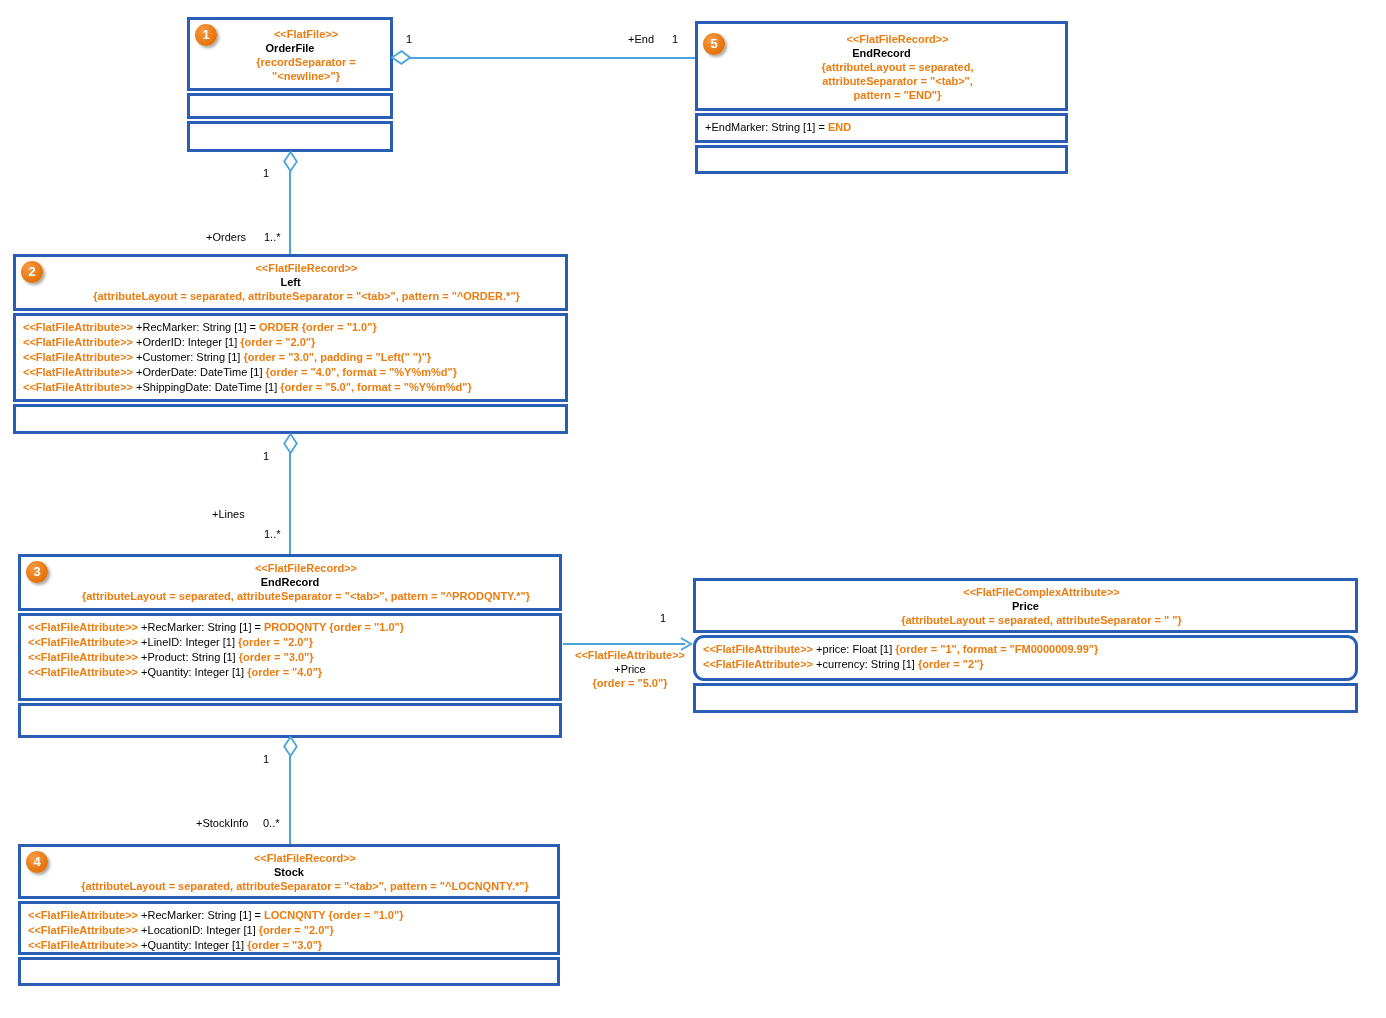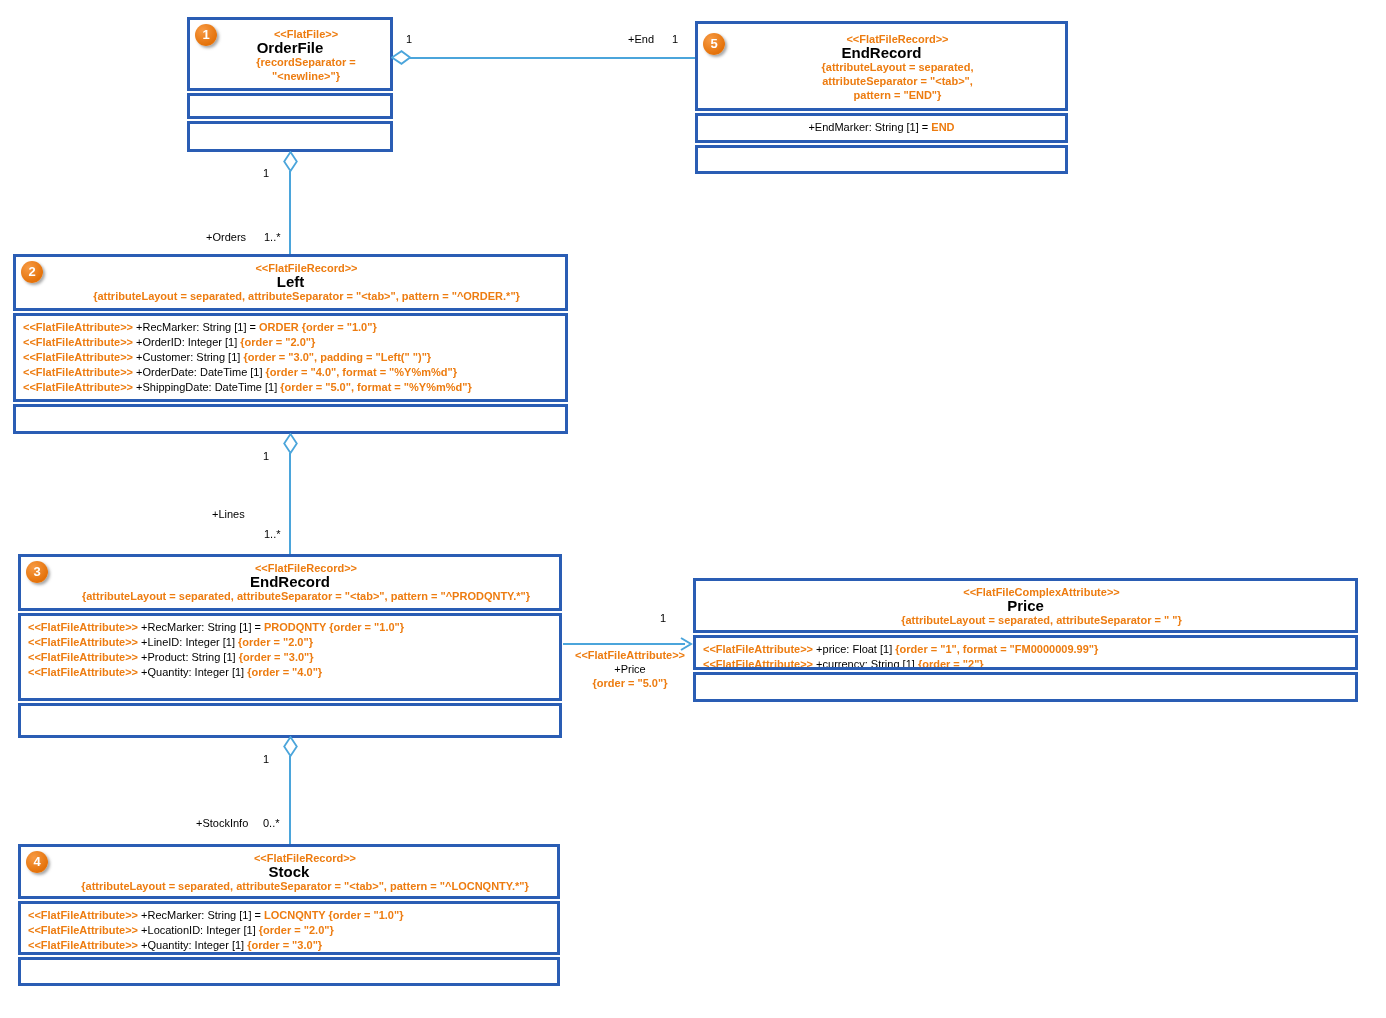--- a/index.html
+++ b/index.html
@@ -16,21 +16,21 @@
   .clsbox{position:absolute;}
   .comp{
     box-sizing:border-box;border:3px solid var(--blue);
     background:#fff;margin-bottom:2px;overflow:hidden;
   }
   .comp:last-child{margin-bottom:0;}
   .header{text-align:center;padding:4px 6px;}
   .header .stereo,.header .constraint{
     color:var(--orange);font-weight:bold;font-size:11px;line-height:14px;padding-left:32px;
   }
-  .header .cname{color:#000;font-weight:bold;font-size:15px;line-height:14px;}
+  .header .cname{color:#000;font-weight:bold;font-size:11px;line-height:14px;}
   .constraint{white-space:pre-line;}
   .attrs{padding:4px 7px;}
   .attr-row{font-size:11px;line-height:15px;color:#000;white-space:pre;}
   .attr-row .o{color:var(--orange);font-weight:bold;}
   .badge{
     position:absolute;left:8px;top:7px;width:22px;height:22px;border-radius:50%;
     background:radial-gradient(circle at 35% 30%, #f79a44, #e4720a 70%);
     color:#fff;font-weight:bold;font-size:13px;line-height:22px;text-align:center;
     box-shadow:2px 2px 3px rgba(120,120,120,.65);z-index:3;
   }
@@ -64,21 +64,21 @@
 
 <div class="clsbox" style="left:695px;top:21px;width:373px;">
   <div class="badge" style="top:12px;">5</div>
   <div class="comp header" style="height:90px;padding-top:8px;">
     <div class="stereo">&lt;&lt;FlatFileRecord&gt;&gt;</div>
     <div class="cname">EndRecord</div>
     <div class="constraint">{attributeLayout = separated,
 attributeSeparator = "&lt;tab&gt;",
 pattern = "END"}</div>
   </div>
-  <div class="comp attrs" style="height:30px;text-align:center;">
+  <div class="comp attrs" style="height:30px;">
 
   <div class="attr-row"><span class="o"></span><span>+EndMarker: String [1] = </span><span class="o">END</span></div>
     </div>
   <div class="comp" style="height:29px;"></div>
 </div>
 
 <div class="clsbox" style="left:13px;top:254px;width:555px;">
   <div class="badge">2</div>
   <div class="comp header" style="height:57px;">
     <div class="stereo">&lt;&lt;FlatFileRecord&gt;&gt;</div>
@@ -112,21 +112,21 @@
     </div>
   <div class="comp" style="height:35px;"></div>
 </div>
 
 <div class="clsbox" style="left:693px;top:578px;width:665px;">
   <div class="comp header" style="height:55px;">
     <div class="stereo">&lt;&lt;FlatFileComplexAttribute&gt;&gt;</div>
     <div class="cname">Price</div>
     <div class="constraint">{attributeLayout = separated, attributeSeparator = " "}</div>
   </div>
-  <div class="comp attrs" style="height:35px;">
+  <div class="comp attrs" style="height:46px;border-radius:11px;">
 
   <div class="attr-row"><span class="o">&lt;&lt;FlatFileAttribute&gt;&gt;</span><span> +price: Float [1] </span><span class="o">{order = "1", format = "FM0000009.99"}</span></div>
       <div class="attr-row"><span class="o">&lt;&lt;FlatFileAttribute&gt;&gt;</span><span> +currency: String [1] </span><span class="o">{order = "2"}</span></div>
     </div>
   <div class="comp" style="height:30px;"></div>
 </div>
 
 <div class="clsbox" style="left:18px;top:844px;width:542px;">
   <div class="badge">4</div>
   <div class="comp header" style="height:55px;">

